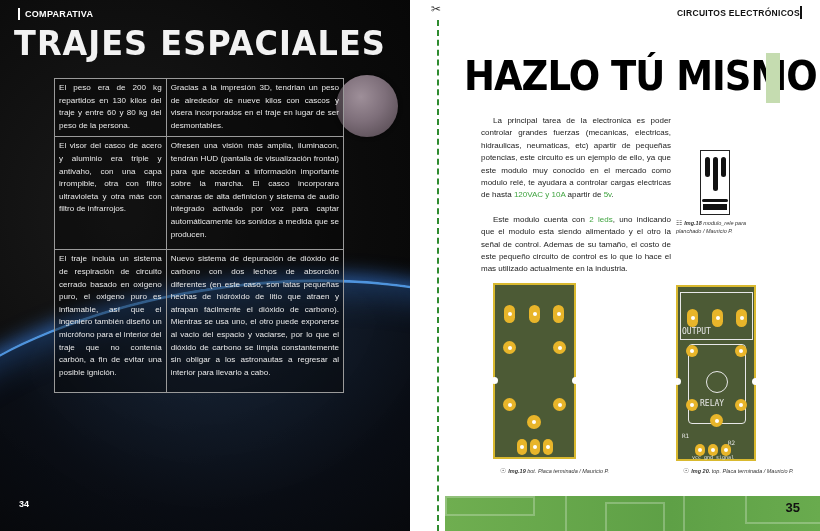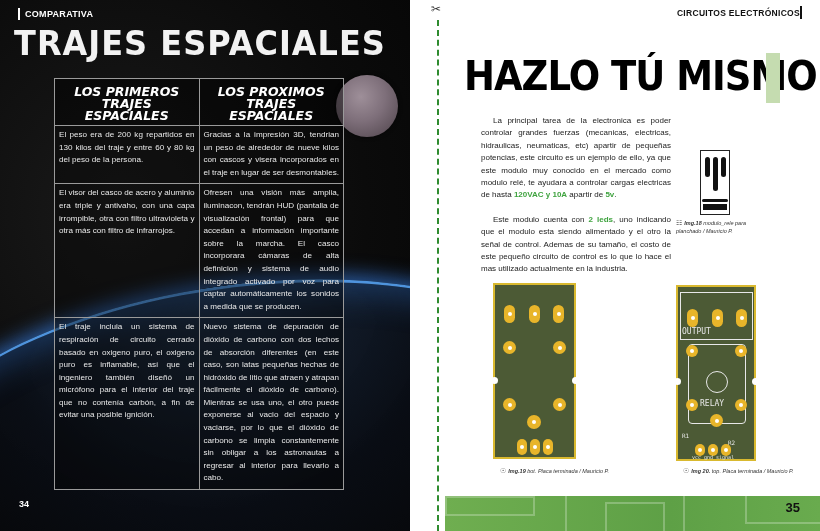--- a/index.html
+++ b/index.html
@@ -88,21 +88,21 @@
     transform: scaleY(1.12); transform-origin: left top;
   }
   .title-accent { position: absolute; left: 356px; top: 53px; width: 14px; height: 50px; background: #c5dcb0; }
 
   .body-text {
     position: absolute; left: 71px; width: 190px; top: 115px;
     font-family: "Liberation Sans", sans-serif; font-size: 8px; line-height: 12.4px; color: #222;
     text-align: justify;
   }
   .body-text p { text-indent: 12px; margin-bottom: 12px; }
-  .hl { color: #3fa33f; font-weight: bold; }
+  .hl { color: #3fa33f; font-weight: normal; }
 
   .schematic {
     position: absolute; left: 290px; top: 150px; width: 30px; height: 65px;
     border: 1.5px solid #222; background: #fff;
   }
   .schematic .t { position: absolute; background: #111; border-radius: 3px; }
   .caption {
     position: absolute; font-family: "Liberation Sans", sans-serif; font-size: 5.5px; line-height: 7.5px;
     color: #333; font-style: italic;
   }
@@ -136,24 +136,20 @@
 
   <div class="section-tag-left">
     <div class="tag-bar-left"></div>
     <span>COMPARATIVA</span>
   </div>
 
   <div class="title-left">TRAJES ESPACIALES</div>
 
   <table class="compare-table">
     <tbody>
-        <tr>
-      <th>LOS PRIMEROS TRAJES ESPACIALES</th>
-      <th>LOS PROXIMOS TRAJES ESPACIALES</th>
-    </tr>
     <tr class="r1">
       <td>El peso era de 200 kg repartidos en 130 kilos del traje y entre 60 y 80 kg del peso de la persona.</td>
       <td>Gracias a la impresión 3D, tendrian un peso de alrededor de nueve kilos con cascos y visera incorporados en el traje en lugar de ser desmontables.</td>
     </tr>
     <tr class="r2">
       <td>El visor del casco de acero y aluminio era triple y antivaho, con una capa irrompible, otra con filtro ultravioleta y otra más con filtro de infrarrojos.</td>
       <td>Ofresen una visión más amplia, iluminacon, tendrán HUD (pantalla de visualización frontal) para que accedan a información importante sobre la marcha. El casco incorporara cámaras de alta definicion y sistema de audio integrado activado por voz para captar automáticamente los sonidos a medida que se producen.</td>
     </tr>
     <tr class="r4">
       <td>El traje incluia un sistema de respiración de circuito cerrado basado en oxigeno puro, el oxigeno puro es inflamable, así que el ingeniero también diseñó un micrófono para el interior del traje que no contenía carbón, a fin de evitar una posible ignición.</td>

